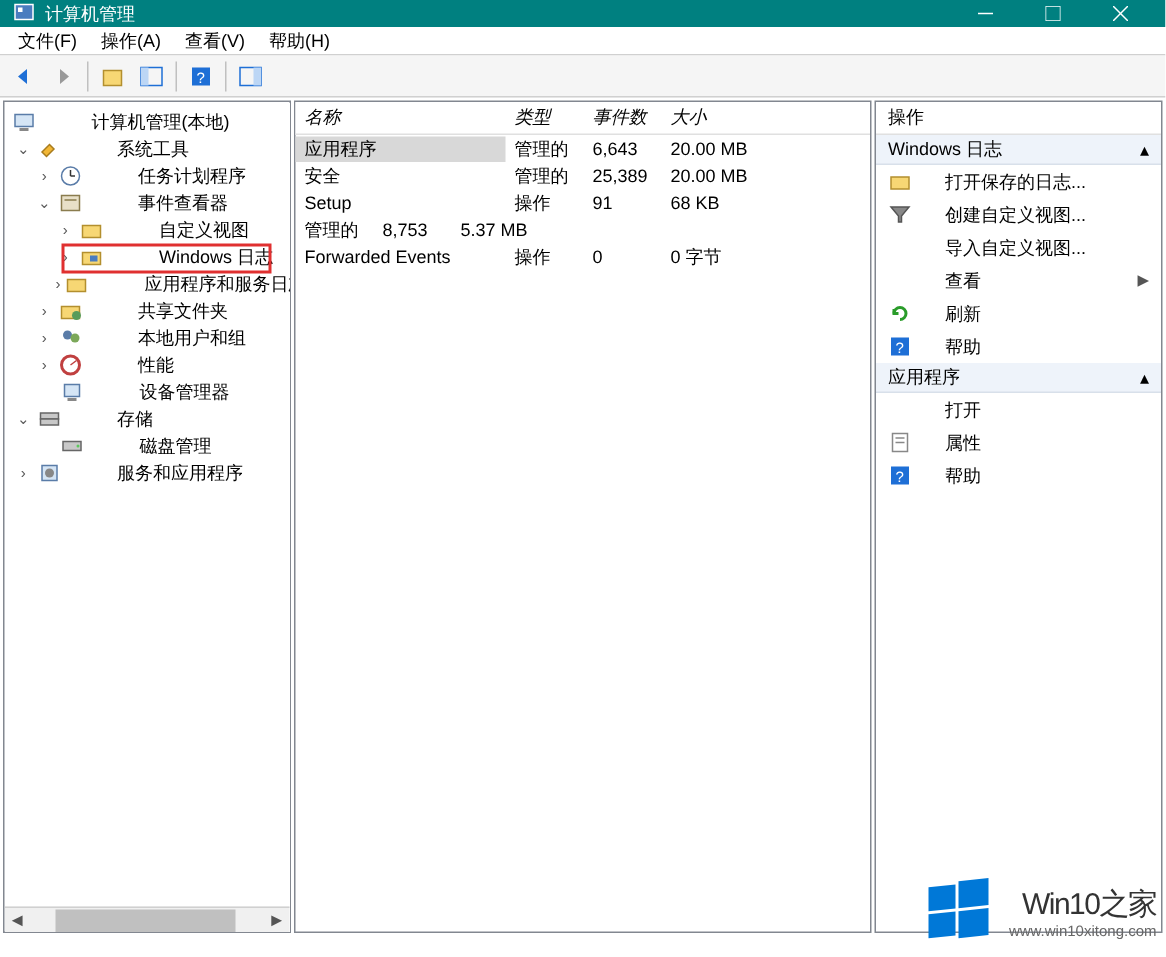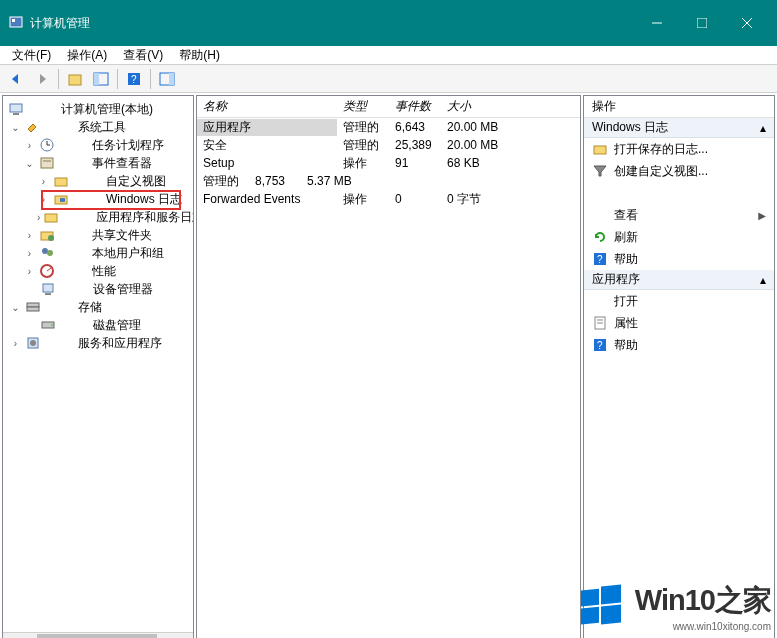--- a/index.html
+++ b/index.html
@@ -1,18 +1,18 @@
 <!DOCTYPE html>
 <html><head>
 <meta charset="utf-8">
 <style>
 * { box-sizing: border-box; margin: 0; padding: 0; }
 body { font-family: "Microsoft YaHei", "Segoe UI", sans-serif; font-size: 12px; background: #fff; width: 777px; height: 638px; overflow: hidden; position: relative; }
 
-.titlebar { height: 46px; background: #008080; color: #fff; display: flex; align-items: center; padding: 0 8px; }
+.titlebar { height: 18px; background: #008080; color: #fff; display: flex; align-items: center; padding: 0 8px; }
 .titlebar .icon { width: 16px; height: 16px; margin-right: 6px; }
 .titlebar .title { flex: 1; font-size: 12px; }
 .titlebar .btns { display: flex; }
 .titlebar .btn { width: 45px; height: 30px; display: flex; align-items: center; justify-content: center; }
 .titlebar .btn svg { stroke: #fff; }
 
 .menubar { height: 19px; background: #fff; border-bottom: 1px solid #d0d0d0; display: flex; align-items: center; padding: 0 4px; font-size: 12px; }
 .menubar span { padding: 2px 8px; }
 
 .toolbar { height: 28px; background: #f5f5f5; border-bottom: 1px solid #d0d0d0; display: flex; align-items: center; padding: 0 4px; gap: 2px; }
@@ -42,26 +42,26 @@
 .col-name { width: 140px; }
 .col-type { width: 52px; }
 .col-count { width: 52px; }
 .col-size { flex: 1; }
 
 .rightpane { width: 192px; border: 1px solid #828790; margin: 2px 2px 2px 0; background: #fff; display: flex; flex-direction: column; }
 .rp-title { height: 22px; background: #fff; border-bottom: 1px solid #e0e0e0; display: flex; align-items: center; padding: 0 8px; font-size: 12px; }
 .rp-section { background: #eef3fa; height: 20px; display: flex; align-items: center; padding: 0 8px; font-size: 12px; justify-content: space-between; border-bottom: 1px solid #d8e0ea; }
 .rp-action { height: 22px; display: flex; align-items: center; padding: 0 8px 0 8px; font-size: 12px; gap: 6px; }
 .rp-action .aicon { width: 16px; height: 16px; display: flex; align-items: center; justify-content: center; }
-.rp-action .alabel { flex: 1; }
+.rp-action .alabel { flex: 1; margin-left: 16px; }
 .rp-action .arrow { color: #555; font-size: 10px; }
 
 .watermark { position: absolute; right: 6px; bottom: 6px; display: flex; align-items: center; gap: 10px; color: #333; }
 .watermark .wlogo { display: flex; flex-direction: column; align-items: flex-end; }
-.watermark .wtitle { font-size: 29px; font-weight: bold; letter-spacing: -1px; }
+.watermark .wtitle { font-size: 20px; font-weight: normal; letter-spacing: -1px; }
 .watermark .wurl { font-size: 10px; color: #666; text-align: center; }
 
 svg { display: block; }
 </style>
 </head>
 <body>
 
 <div class="titlebar">
   <span class="icon">
     <svg width="16" height="16">
@@ -341,20 +341,21 @@
     <div class="rp-action">
       <span class="aicon">
           <svg width="16" height="16">
             <path d="M2 3 L14 3 L9 9 L9 13 L7 13 L7 9 Z" fill="#888" stroke="#555"></path>
           </svg>
         </span>
       <span class="alabel">创建自定义视图...</span>
     </div>
     <div class="rp-action">
       <span class="aicon"></span>
+      <span class="alabel">导入自定义视图...</span>
     </div>
     <div class="rp-action">
       <span class="aicon"></span>
       <span class="alabel">查看</span>
       <span class="arrow">▶</span>
     </div>
     <div class="rp-action">
       <span class="aicon">
           <svg width="16" height="16">
             <path d="M4 8 A4 4 0 1 1 8 12" fill="none" stroke="#2a9c2a" stroke-width="2"></path>

